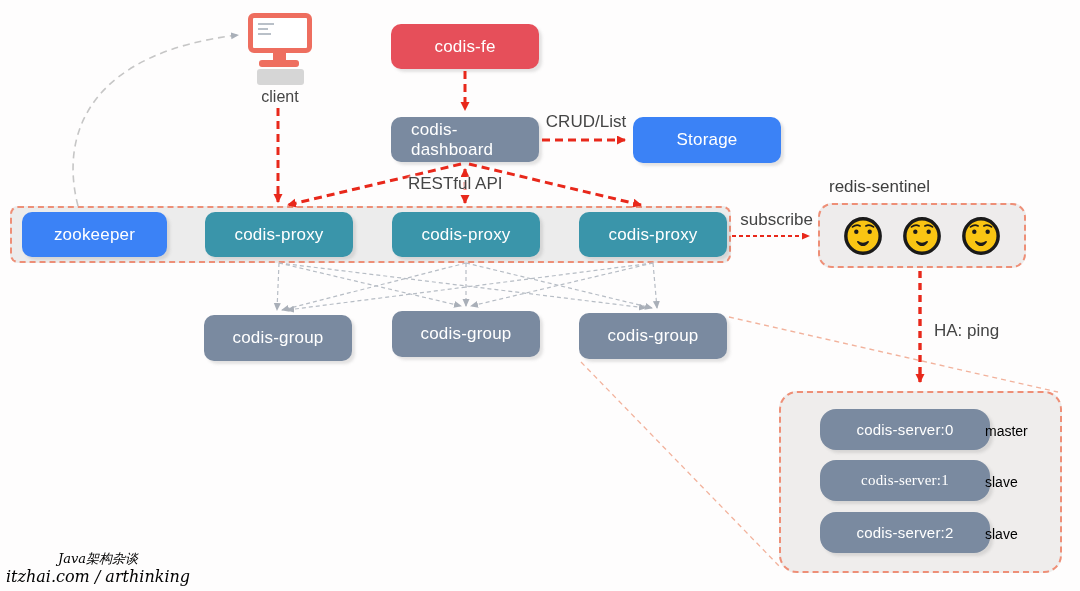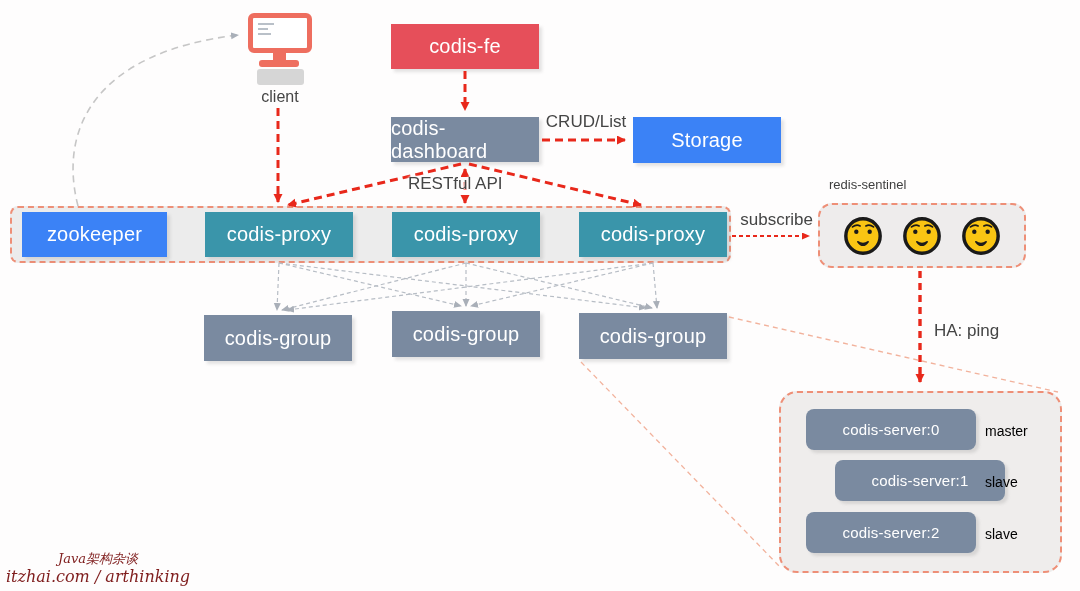--- a/index.html
+++ b/index.html
@@ -11,52 +11,52 @@
   .container{
     position:absolute;background:#ececec;border:2px dashed #ee8f77;
     box-sizing:border-box;z-index:1;
   }
   .proxy-row{left:10px;top:206px;width:721px;height:57px;border-radius:8px;}
   .sentinel-box{left:818px;top:203px;width:208px;height:65px;border-radius:14px;
     display:flex;align-items:center;justify-content:center;gap:17px;background:#eeecec;}
   .server-box{left:779px;top:391px;width:283px;height:182px;border-radius:18px;background:#efedec;}
   
   .node{
-    position:absolute;border-radius:0;color:#fff;font-size:20px;
+    position:absolute;border-radius:10px;color:#fff;font-size:17px;
     display:flex;align-items:center;justify-content:center;z-index:2;
     box-shadow:3px 3px 3px rgba(130,130,130,.22);letter-spacing:.2px;
   }
   .red{background:#e64f5a;}
   .slate{background:#7a8aa0;}
   .teal{background:#3a95aa;}
   .pink{background:#3b82f6;}
   .fe{left:391px;top:24px;width:148px;height:45px;}
-  .dash{left:391px;top:117px;width:148px;height:45px;}
+  .dash{left:391px;top:117px;width:128px;height:45px;padding-left:20px;}
   .storage{left:633px;top:117px;width:148px;height:46px;}
   .zk{left:22px;top:212px;width:145px;height:45px;}
   .px1{left:205px;top:212px;width:148px;height:45px;}
   .px2{left:392px;top:212px;width:148px;height:45px;}
   .px3{left:579px;top:212px;width:148px;height:45px;}
   .gp1{left:204px;top:315px;width:148px;height:46px;}
   .gp2{left:392px;top:311px;width:148px;height:46px;}
   .gp3{left:579px;top:313px;width:148px;height:46px;}
-  .srv{width:170px;height:41px;border-radius:8px;font-size:15px;}
+  .srv{width:170px;height:41px;border-radius:16px;font-size:15px;margin-left:14px;}
   .srv0{left:806px;top:409px;}
-  .srv1{left:835px;top:460px;}
+  .srv1{left:806px;top:460px;font-family:Liberation Serif, serif;}
   .srv2{left:806px;top:512px;}
   
   .lbl{
     position:absolute;color:#454545;font-size:17px;z-index:6;white-space:nowrap;
     text-shadow:0 0 3px #fff,0 0 3px #fff,0 0 3px #fff;
   }
   .lbl-client{left:252px;top:88px;width:56px;text-align:center;font-size:16px;}
   .lbl-crud{left:544px;top:112px;width:84px;text-align:center;}
   .lbl-rest{left:408px;top:174px;width:114px;text-align:left;}
   .lbl-sub{left:735px;top:210px;width:78px;text-align:right;}
-  .lbl-sentinel{left:829px;top:177px;font-size:13px;color:#3e3e3e;}
+  .lbl-sentinel{left:829px;top:177px;font-size:17px;color:#3e3e3e;}
   .lbl-ha{left:934px;top:321px;}
   .role{position:absolute;color:#000000;font-size:14px;z-index:6;}
   .role0{left:985px;top:423px;}
   .role1{left:985px;top:474px;}
   .role2{left:985px;top:526px;}
   
   .monitor{
     position:absolute;left:248px;top:13px;width:64px;height:40px;z-index:2;
     border:5px solid #ee6e5f;border-radius:6px;background:#fff;box-sizing:border-box;
   }
@@ -65,21 +65,21 @@
   .s2{left:5px;top:10px;width:10px;}
   .s3{left:5px;top:15px;width:13px;}
   .stand-neck{position:absolute;left:273px;top:52px;width:13px;height:9px;background:#ee6e5f;z-index:2;}
   .stand-base{position:absolute;left:259px;top:60px;width:40px;height:7px;background:#ee6e5f;border-radius:3px;z-index:2;}
   .keyboard{position:absolute;left:257px;top:69px;width:47px;height:16px;background:#d6d6d6;border-radius:3px;z-index:2;}
   
   .face{width:42px;height:42px;display:block;}
   
   .arrows{position:absolute;left:0;top:0;z-index:4;pointer-events:none;}
   
-  .wm{position:absolute;color:#7f1d1d;z-index:6;font-family:"DejaVu Serif",serif;font-style:italic;}
+  .wm{position:absolute;color:#000000;z-index:6;font-family:"DejaVu Serif",serif;font-style:italic;}
   .wm1{left:58px;top:550px;font-size:13px;}
   .wm2{left:6px;top:567px;font-size:16px;}
 </style>
 </head>
 <body>
 
 <div class="canvas">
 
   <div class="container proxy-row"></div>
   <div class="container server-box"></div>

